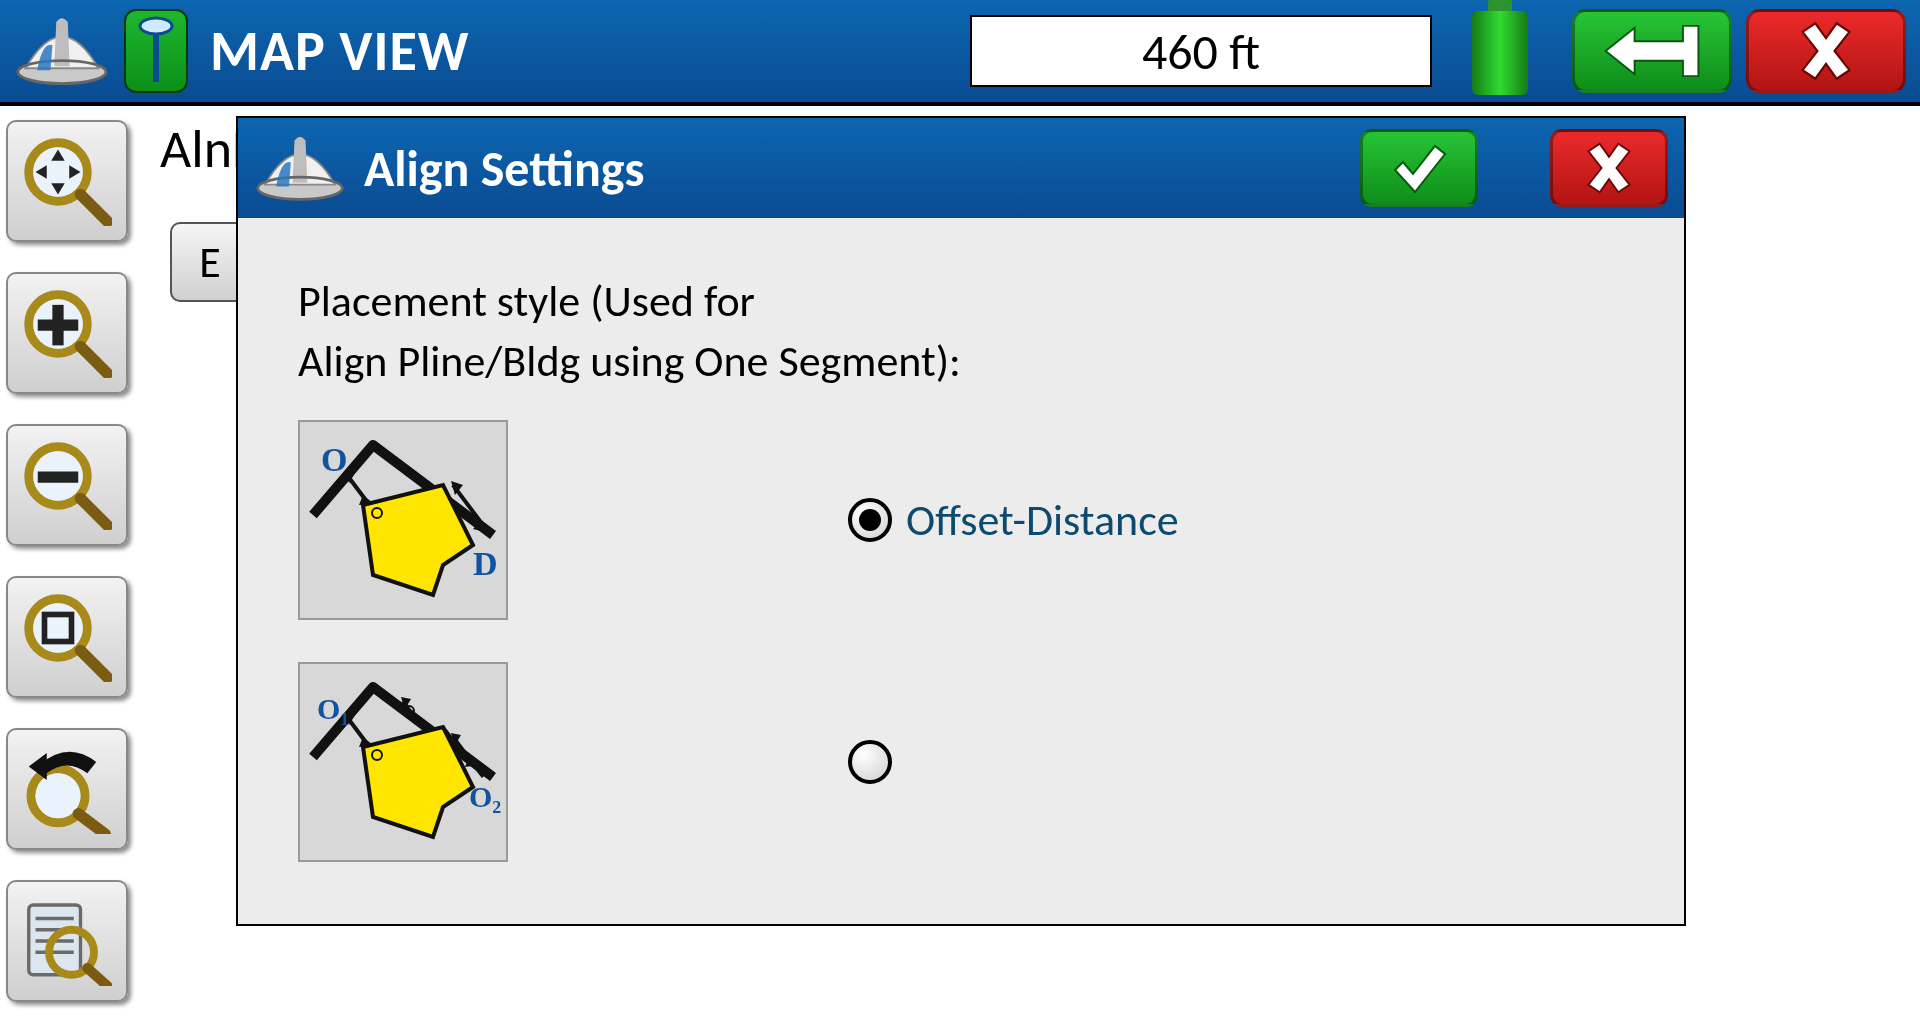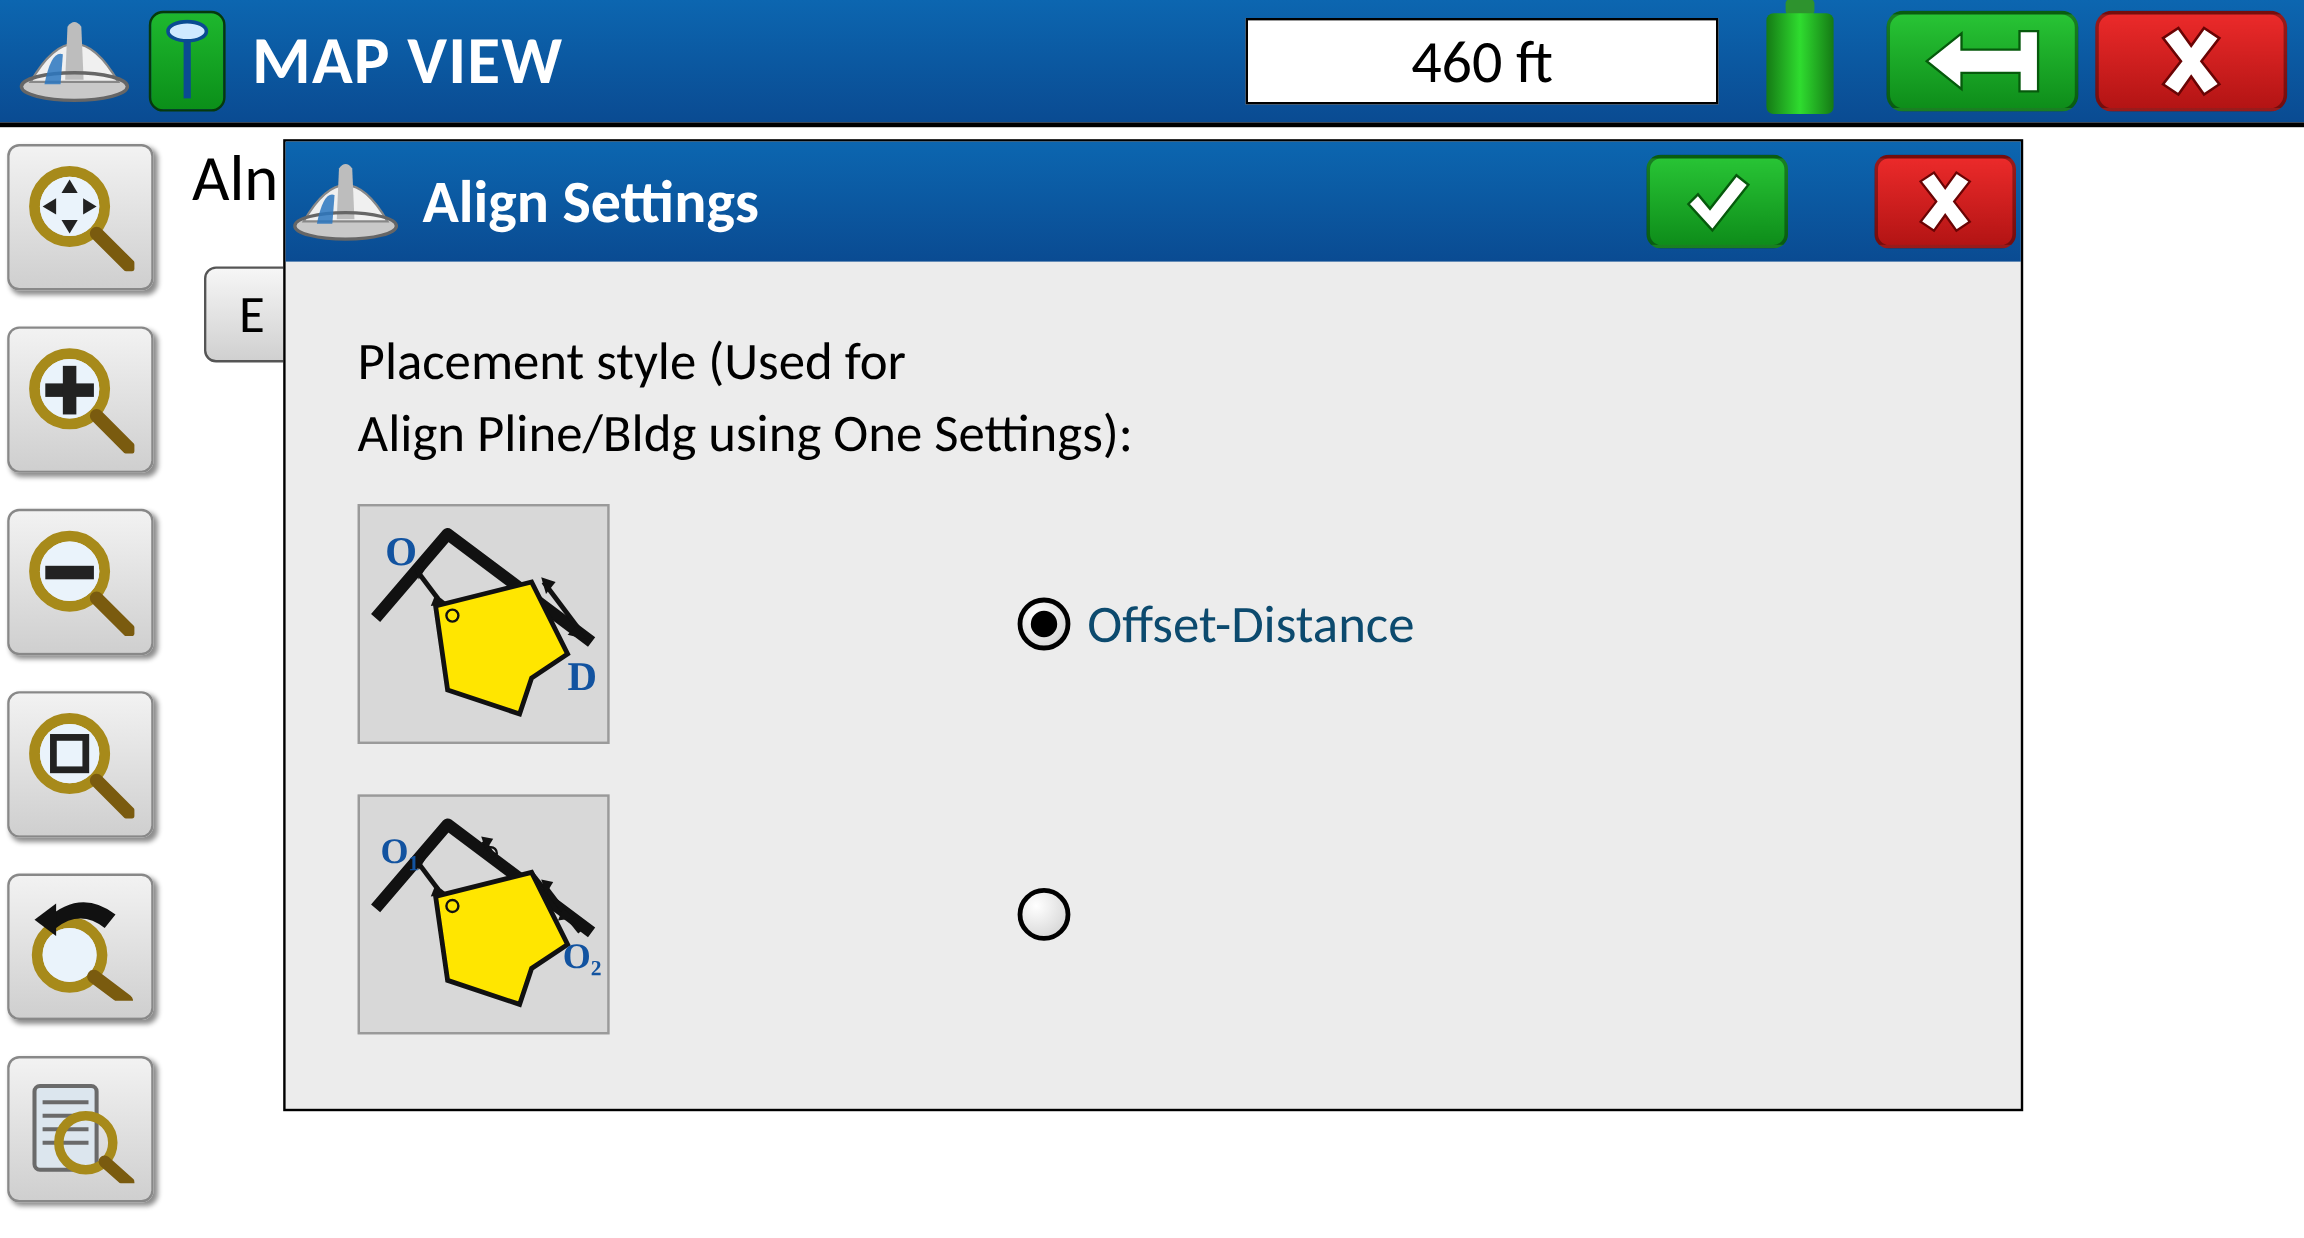--- a/index.html
+++ b/index.html
@@ -40,21 +40,21 @@
   .topbar-title {
     color: #fff;
     font-weight: 700;
     font-size: 56px;
     letter-spacing: 1px;
     flex: 0 0 auto;
     margin-left: 8px;
   }
   .topbar-spacer { flex: 1 1 auto; }
   .dist-box {
-    width: 394px;
+    width: 462px;
     height: 72px;
     background: #fff;
     border: 2px solid #000;
     display:flex; align-items:center; justify-content:center;
     font-size: 50px;
     color:#000;
     margin-right: 26px;
   }
   .battery {
     width: 56px; height: 88px;
@@ -132,21 +132,21 @@
     border: 2px solid #000;
     display:flex;
     flex-direction:column;
   }
   .dialog-header {
     height: 106px;
     background: linear-gradient(to bottom,#0c66b0,#0a4b92);
     display:flex;
     align-items:center;
     gap: 18px;
-    padding: 0 4px;
+    padding: 0 16px;
   }
   .dialog-header .hardhat { width:92px; height:78px; }
   .dialog-title {
     color:#fff;
     font-weight:700;
     font-size:50px;
   }
   .dialog-header-spacer { flex:1; }
   .dlg-btn {
     width: 118px; height: 78px;
@@ -337,21 +337,21 @@
     <div class="dlg-btn red-btn">
       <svg viewBox="0 0 60 60" width="56" height="56">
         <path d="M8 12 L20 4 L30 18 L40 4 L52 12 L38 30 L52 48 L40 56 L30 42 L20 56 L8 48 L22 30 Z" fill="#fff" stroke="#6a0404" stroke-width="2"></path>
       </svg>
     </div>
   </div>
 
   <div class="dialog-body">
     <div class="prompt">
       <span>Placement style (Used for</span><br>
-      <span>Align Pline/Bldg using One Settings):</span>
+      <span>Align Pline/Bldg using One Segment):</span>
     </div>
 
     <div class="opt-row">
       <div class="opt-thumb">
         <svg viewBox="0 0 200 190" width="200" height="190">
           <polyline points="10,90 70,20 190,110" fill="none" stroke="#111" stroke-width="10" stroke-linejoin="round"></polyline>
           <polygon points="60,80 140,60 170,120 140,140 130,170 70,150" fill="#ffe600" stroke="#111" stroke-width="4"></polygon>
           <line x1="150" y1="60" x2="180" y2="100" stroke="#111" stroke-width="4"></line>
           <polygon points="148,56 160,60 152,70" fill="#111"></polygon>
           <polygon points="178,96 186,108 170,104" fill="#111"></polygon>

